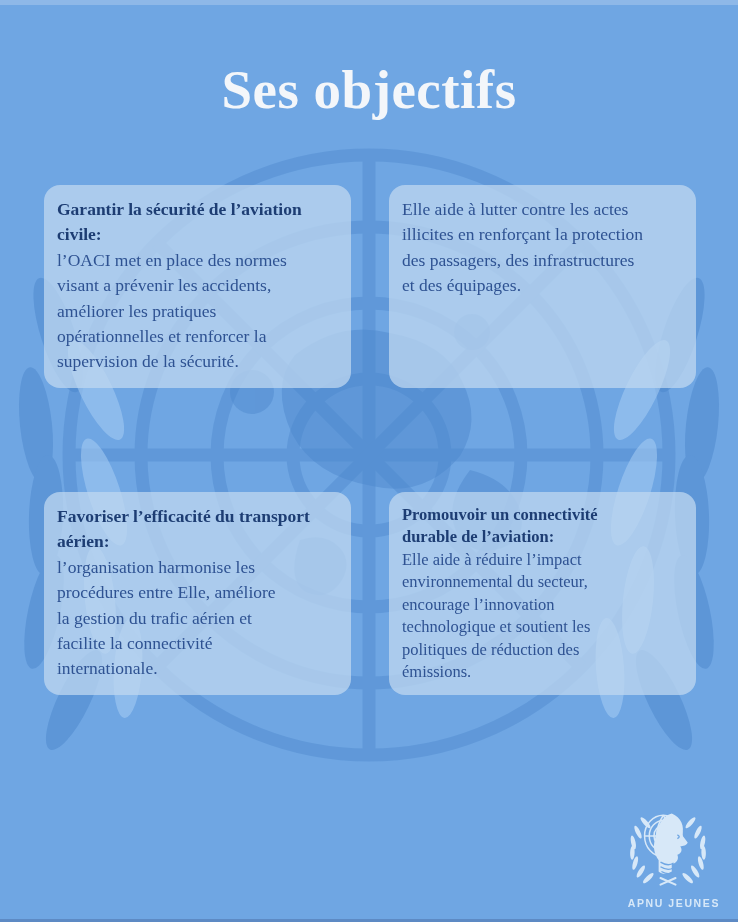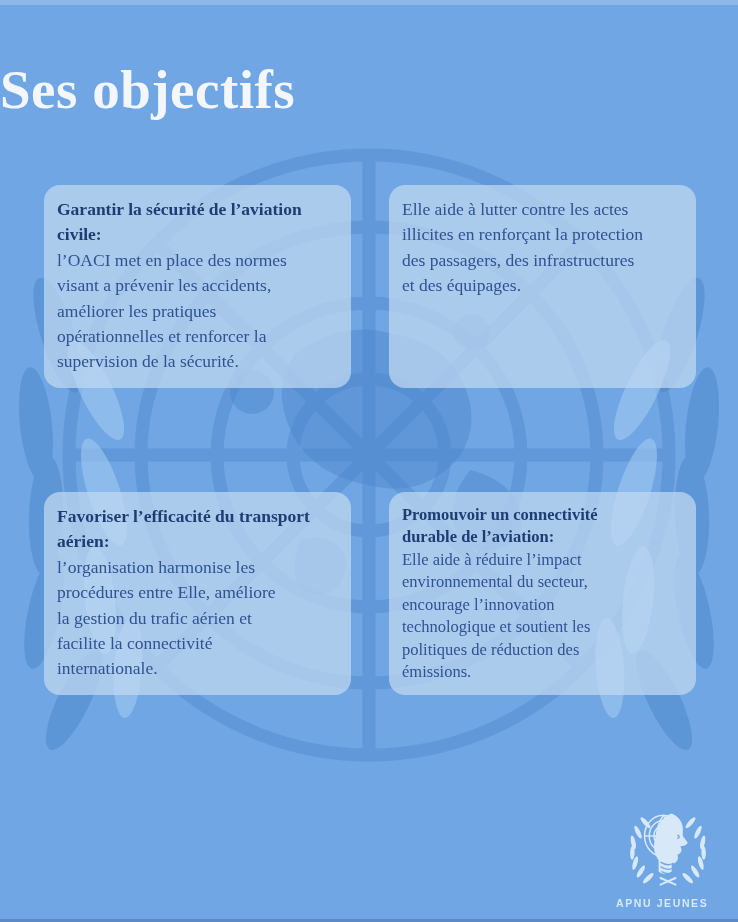--- a/index.html
+++ b/index.html
@@ -17,21 +17,21 @@
   .edge-strip-bottom{
     position:absolute;bottom:0;left:0;right:0;height:3px;
     background:#5d8ac4;z-index:5;
   }
   .watermark{
     position:absolute;inset:0;z-index:0;pointer-events:none;
   }
   .content{position:relative;z-index:1;}
   .page-title{
     margin:58px 0 6px 0;
-    text-align:left;
+    text-align:center;
     font-size:55px;
     font-weight:700;
     letter-spacing:0.5px;
     color:#f3f6fa;
   }
   .cards-grid{
     margin:64px 42px 0 44px;
     display:grid;
     grid-template-columns:1fr 1fr;
     column-gap:38px;
@@ -60,21 +60,21 @@
     color:#2e5292;
   }
   .card--compact h3,.card--compact p{
     font-size:16.5px;
     line-height:1.36;
   }
   .footer-logo{
     position:absolute;
     right:18px;bottom:13px;
     width:104px;
-    text-align:left;
+    text-align:right;
     z-index:2;
   }
   .footer-logo svg{display:block;margin:0 auto 3px auto;}
   .footer-logo-label{
     font-family:"Liberation Sans","DejaVu Sans",sans-serif;
     font-size:10.5px;
     font-weight:700;
     letter-spacing:1.6px;
     color:#d7e8f8;
     white-space:nowrap;

